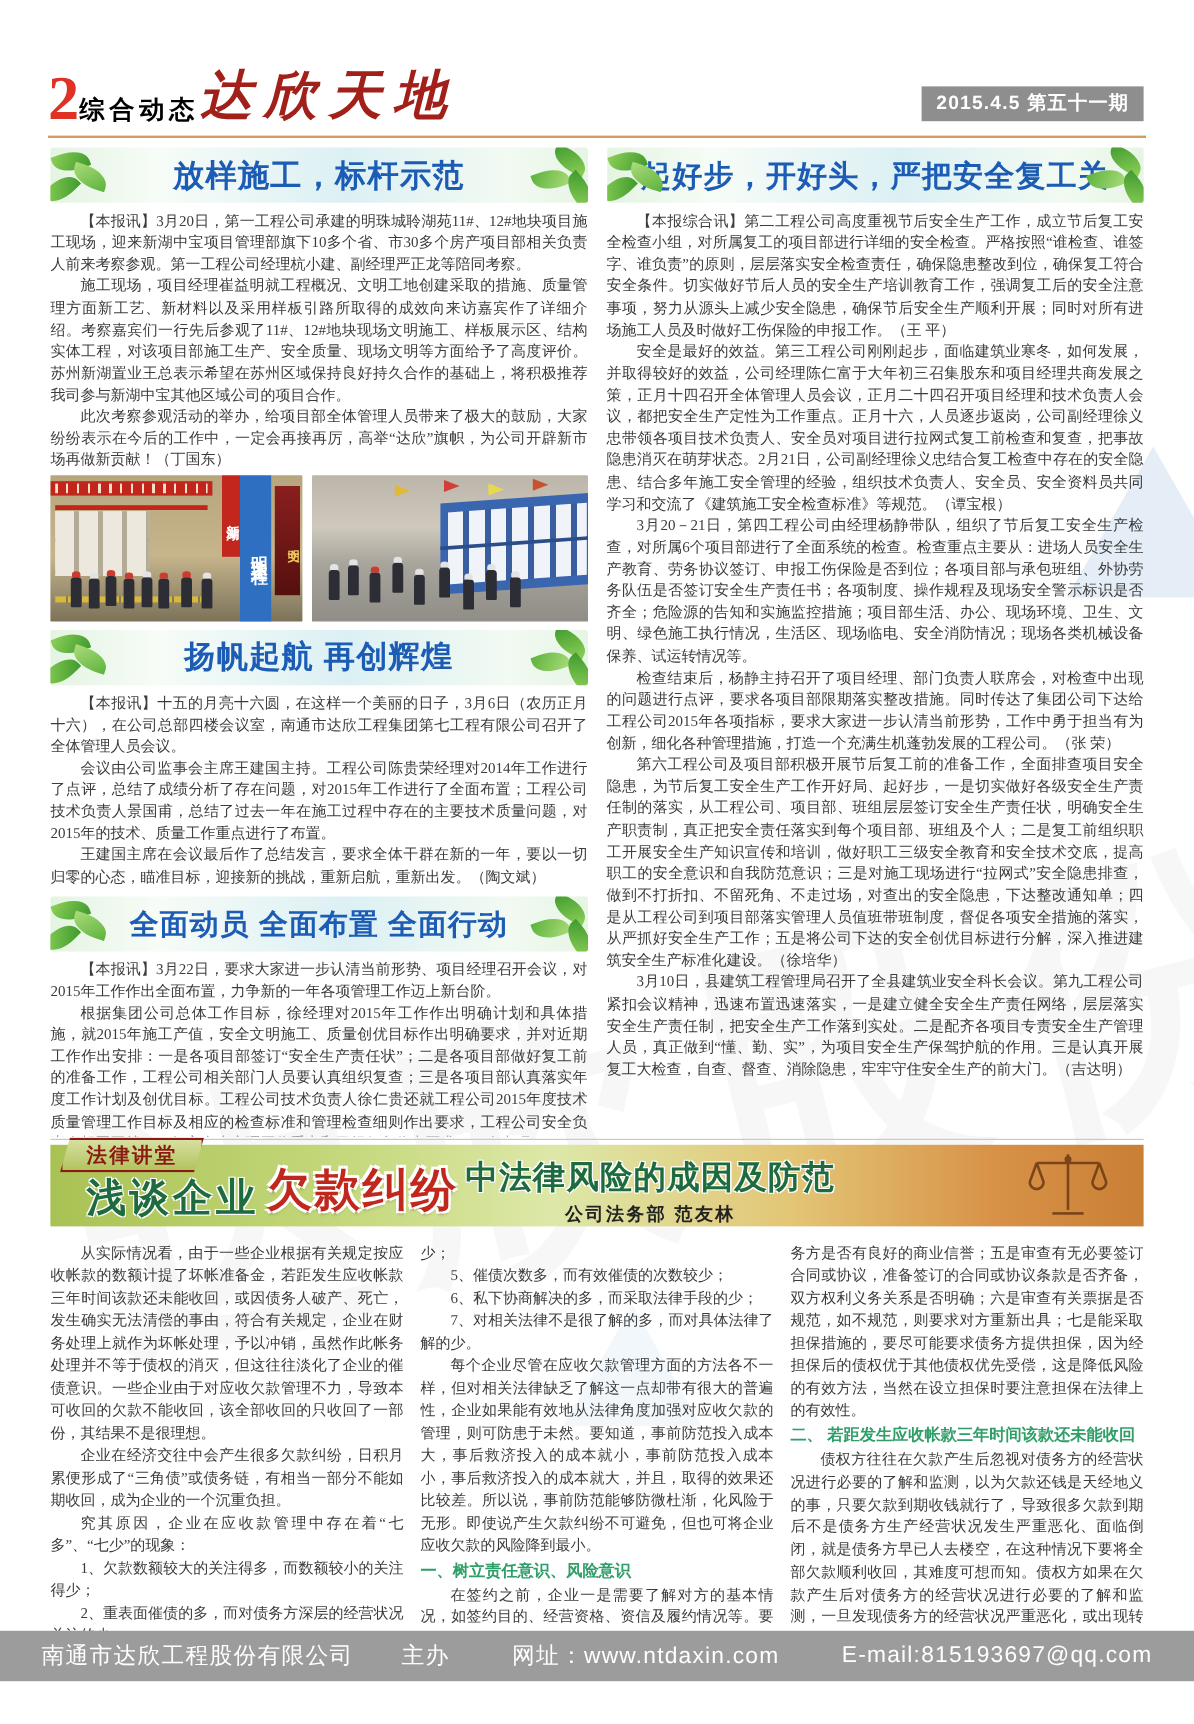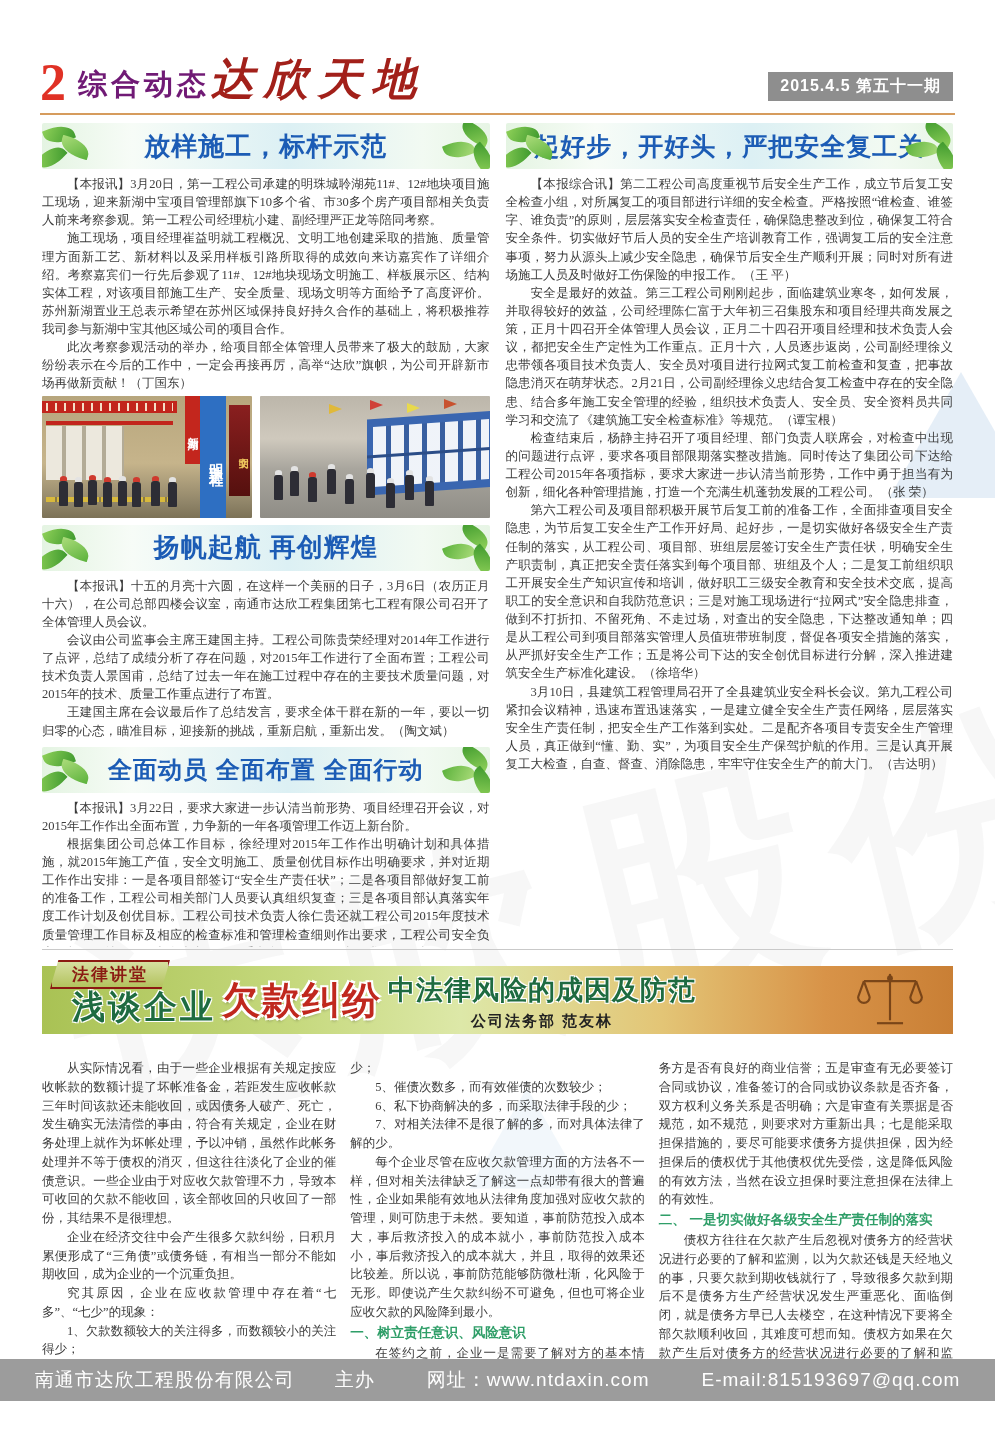--- a/index.html
+++ b/index.html
@@ -17,21 +17,21 @@
   }
   .logo-wm{ position:absolute; width:0; height:0; pointer-events:none; z-index:0;
     border-left:72px solid transparent; border-right:72px solid transparent;
     border-bottom:126px solid rgba(125,172,214,0.20); }
   .logo-wm.wm1{ right:-38px; top:372px; }
   .logo-wm.wm2{ left:455px; top:1075px; border-bottom-color:rgba(125,172,214,0.10); transform:scale(.8); }
 
   
   .header{ position:relative; z-index:2; display:flex; align-items:flex-end; padding:46px 42px 0 40px; }
   .pageno{ font-size:52px; line-height:.85; font-weight:bold; color:#e03125; font-family:"Liberation Serif",serif; }
-  .section-title{ font-size:29px; font-weight:bold; color:#701a75; margin-left:12px; letter-spacing:4px; font-family:"Liberation Sans",sans-serif; }
+  .section-title{ font-size:21px; font-weight:bold; color:#000000; letter-spacing:4px; font-family:"Liberation Sans",sans-serif; }
   .masthead{ flex:1; text-align:left; font-size:44px; font-weight:bold; font-style:italic;
     color:#a2201a; letter-spacing:10px; font-family:"DejaVu Serif",serif; transform:translateY(4px); }
   .issue-box{ background:#8e8e8e; color:#fff; font-family:"Liberation Sans",sans-serif;
     font-weight:bold; font-size:16px; padding:4px 12px; letter-spacing:1px; margin-bottom:4px; }
   .header-rule{ height:2px; background:#d69c5d; margin:8px 40px 0 40px; position:relative; z-index:2; }
 
   
   .main{ position:relative; z-index:1; display:flex; gap:16px; padding:8px 42px 0 42px; height:832px; overflow:hidden; }
   .col{ flex:1; min-width:0; display:flex; flex-direction:column; }
 
@@ -75,23 +75,23 @@
   .p2-wall{ position:absolute; right:-6px; top:16%; width:56%; height:62%; background:#3a66b0; transform:skewY(-4deg); }
   .p2-cards{ position:absolute; inset:10% 5%; background:repeating-linear-gradient(90deg,rgba(255,255,255,.92) 0 13px,rgba(50,72,112,.25) 13px 18px); }
   .p2-wall i{ position:absolute; left:0; right:0; top:48%; height:3px; background:#2b4d88; }
   .flag{ position:absolute; width:0; height:0; border-top:5px solid transparent; border-bottom:5px solid transparent; }
   .fig{ position:absolute; width:9px; height:25px; border-radius:3px 3px 1px 1px; background:#2d2d35; }
   .fig::before{ content:""; position:absolute; top:-5px; left:1px; width:7px; height:5px;
     border-radius:50% 50% 10% 10%; background:var(--h,#e3e3e3); }
 
   
   .sep{ height:1px; background:#c9c9c9; margin:2px 42px 3px 42px; position:relative; z-index:1;}
-  .law-banner{ position:relative; z-index:1; margin:16px 42px; height:68px; overflow:visible;
+  .law-banner{ position:relative; z-index:1; margin:4px 42px; height:68px; overflow:visible;
     background:linear-gradient(90deg,#a9c254 0%,#c6d97e 28%,#dde8a8 46%,#e3c576 68%,#d89348 86%,#c97f35 100%);
-    display:flex; align-items:center; }
+    display:flex; align-items:flex-end; }
   .law-badge{ position:absolute; left:8px; top:-6px; padding:1px 20px; color:#8b1a12;
     font-family:"Liberation Sans",sans-serif; font-weight:bold; font-size:17px; letter-spacing:2px;
     background:linear-gradient(#d6dfa0,#b3c35e); border:2px solid #8b1a12;
     clip-path:polygon(7% 0,100% 0,93% 100%,0 100%); }
   .law-title{ display:flex; align-items:center; padding-left:30px; }
   .t-prefix{ font-size:33px; font-weight:bold; color:#1e6b40; letter-spacing:3px; margin-top:14px;
     font-family:"Liberation Sans",sans-serif; text-shadow:1px 1px 0 #fff,-1px -1px 0 #fff,1px -1px 0 #fff,-1px 1px 0 #fff; }
   .t-main{ font-size:38px; font-weight:bold; color:#c0281e; letter-spacing:2px; margin:0 6px; line-height:1;
     font-family:"Liberation Sans",sans-serif; text-shadow:2px 2px 0 #fff,-2px -2px 0 #fff,2px -2px 0 #fff,-2px 2px 0 #fff,0 3px 3px rgba(0,0,0,.25); }
   .t-right{ display:flex; flex-direction:column; align-items:center; margin-top:2px; }
@@ -227,20 +227,21 @@
         <span class="leaf l2"></span>
         <span class="leaf l3"></span>
         <h2 style="font-size:25px">起好步，开好头，严把安全复工关</h2>
         <span class="leaf r1"></span>
         <span class="leaf r2"></span>
         <span class="leaf r3"></span>
       </div>
       <div>
           <p class="para">【本报综合讯】第二工程公司高度重视节后安全生产工作，成立节后复工安全检查小组，对所属复工的项目部进行详细的安全检查。严格按照“谁检查、谁签字、谁负责”的原则，层层落实安全检查责任，确保隐患整改到位，确保复工符合安全条件。切实做好节后人员的安全生产培训教育工作，强调复工后的安全注意事项，努力从源头上减少安全隐患，确保节后安全生产顺利开展；同时对所有进场施工人员及时做好工伤保险的申报工作。（王 平）</p>
           <p class="para">安全是最好的效益。第三工程公司刚刚起步，面临建筑业寒冬，如何发展，并取得较好的效益，公司经理陈仁富于大年初三召集股东和项目经理共商发展之策，正月十四召开全体管理人员会议，正月二十四召开项目经理和技术负责人会议，都把安全生产定性为工作重点。正月十六，人员逐步返岗，公司副经理徐义忠带领各项目技术负责人、安全员对项目进行拉网式复工前检查和复查，把事故隐患消灭在萌芽状态。2月21日，公司副经理徐义忠结合复工检查中存在的安全隐患、结合多年施工安全管理的经验，组织技术负责人、安全员、安全资料员共同学习和交流了《建筑施工安全检查标准》等规范。（谭宝根）</p>
+          <p class="para">3月20－21日，第四工程公司由经理杨静带队，组织了节后复工安全生产检查，对所属6个项目部进行了全面系统的检查。检查重点主要从：进场人员安全生产教育、劳务协议签订、申报工伤保险是否到位；各项目部与承包班组、外协劳务队伍是否签订安全生产责任书；各项制度、操作规程及现场安全警示标识是否齐全；危险源的告知和实施监控措施；项目部生活、办公、现场环境、卫生、文明、绿色施工执行情况，生活区、现场临电、安全消防情况；现场各类机械设备保养、试运转情况等。</p>
           <p class="para">检查结束后，杨静主持召开了项目经理、部门负责人联席会，对检查中出现的问题进行点评，要求各项目部限期落实整改措施。同时传达了集团公司下达给工程公司2015年各项指标，要求大家进一步认清当前形势，工作中勇于担当有为创新，细化各种管理措施，打造一个充满生机蓬勃发展的工程公司。（张 荣）</p>
           <p class="para">第六工程公司及项目部积极开展节后复工前的准备工作，全面排查项目安全隐患，为节后复工安全生产工作开好局、起好步，一是切实做好各级安全生产责任制的落实，从工程公司、项目部、班组层层签订安全生产责任状，明确安全生产职责制，真正把安全责任落实到每个项目部、班组及个人；二是复工前组织职工开展安全生产知识宣传和培训，做好职工三级安全教育和安全技术交底，提高职工的安全意识和自我防范意识；三是对施工现场进行“拉网式”安全隐患排查，做到不打折扣、不留死角、不走过场，对查出的安全隐患，下达整改通知单；四是从工程公司到项目部落实管理人员值班带班制度，督促各项安全措施的落实，从严抓好安全生产工作；五是将公司下达的安全创优目标进行分解，深入推进建筑安全生产标准化建设。（徐培华）</p>
           <p class="para">3月10日，县建筑工程管理局召开了全县建筑业安全科长会议。第九工程公司紧扣会议精神，迅速布置迅速落实，一是建立健全安全生产责任网络，层层落实安全生产责任制，把安全生产工作落到实处。二是配齐各项目专责安全生产管理人员，真正做到“懂、勤、实”，为项目安全生产保驾护航的作用。三是认真开展复工大检查，自查、督查、消除隐患，牢牢守住安全生产的前大门。（吉达明）</p>
         </div>
     </div>
   </div>
 
   <div class="sep"></div>
   <div class="law-banner">
     <div class="law-badge">法律讲堂</div>
@@ -278,21 +279,21 @@
           <p class="para">5、催债次数多，而有效催债的次数较少；</p>
           <p class="para">6、私下协商解决的多，而采取法律手段的少；</p>
           <p class="para">7、对相关法律不是很了解的多，而对具体法律了解的少。</p>
         </div>
       <p class="para">每个企业尽管在应收欠款管理方面的方法各不一样，但对相关法律缺乏了解这一点却带有很大的普遍性，企业如果能有效地从法律角度加强对应收欠款的管理，则可防患于未然。要知道，事前防范投入成本大，事后救济投入的成本就小，事前防范投入成本小，事后救济投入的成本就大，并且，取得的效果还比较差。所以说，事前防范能够防微杜渐，化风险于无形。即使说产生欠款纠纷不可避免，但也可将企业应收欠款的风险降到最小。</p>
       <div class="law-heading">一、树立责任意识、风险意识</div>
       <p class="para">在签约之前，企业一是需要了解对方的基本情况，如签约目的、经营资格、资信及履约情况等。要认真审查对方的主体资格，要求对方提供法定代表人身份证明，营业执照。委托代理人签订合同的，要求对方出具法定代表人授权委托书，代理人的身份证明。二是审查双方所经营内容是否合法；三是审查债务方的偿债能力；四是审查债</p>
     </div>
     <div class="law-col">
       <p class="para noindent">务方是否有良好的商业信誉；五是审查有无必要签订合同或协议，准备签订的合同或协议条款是否齐备，双方权利义务关系是否明确；六是审查有关票据是否规范，如不规范，则要求对方重新出具；七是能采取担保措施的，要尽可能要求债务方提供担保，因为经担保后的债权优于其他债权优先受偿，这是降低风险的有效方法，当然在设立担保时要注意担保在法律上的有效性。</p>
-      <div class="law-heading">二、 一是切实做好各级安全生产责任制的落实</div>
+      <div class="law-heading">二、 若距发生应收帐款三年时间该款还未能收回</div>
       <p class="para">债权方往往在欠款产生后忽视对债务方的经营状况进行必要的了解和监测，以为欠款还钱是天经地义的事，只要欠款到期收钱就行了，导致很多欠款到期后不是债务方生产经营状况发生严重恶化、面临倒闭，就是债务方早已人去楼空，在这种情况下要将全部欠款顺利收回，其难度可想而知。债权方如果在欠款产生后对债务方的经营状况进行必要的了解和监测，一旦发现债务方的经营状况严重恶化，或出现转移财产、抽逃资金，或有丧失、可能丧失履行债务的能力等情况，则应当采取必要的应对措施。（未完待续）</p>
     </div>
   </div>
   <div class="cols-rule"></div>
 
   <div class="footer">
     <span class="org-group">
       <span>南通市达欣工程股份有限公司</span>
       <span>主办</span>
     </span>

